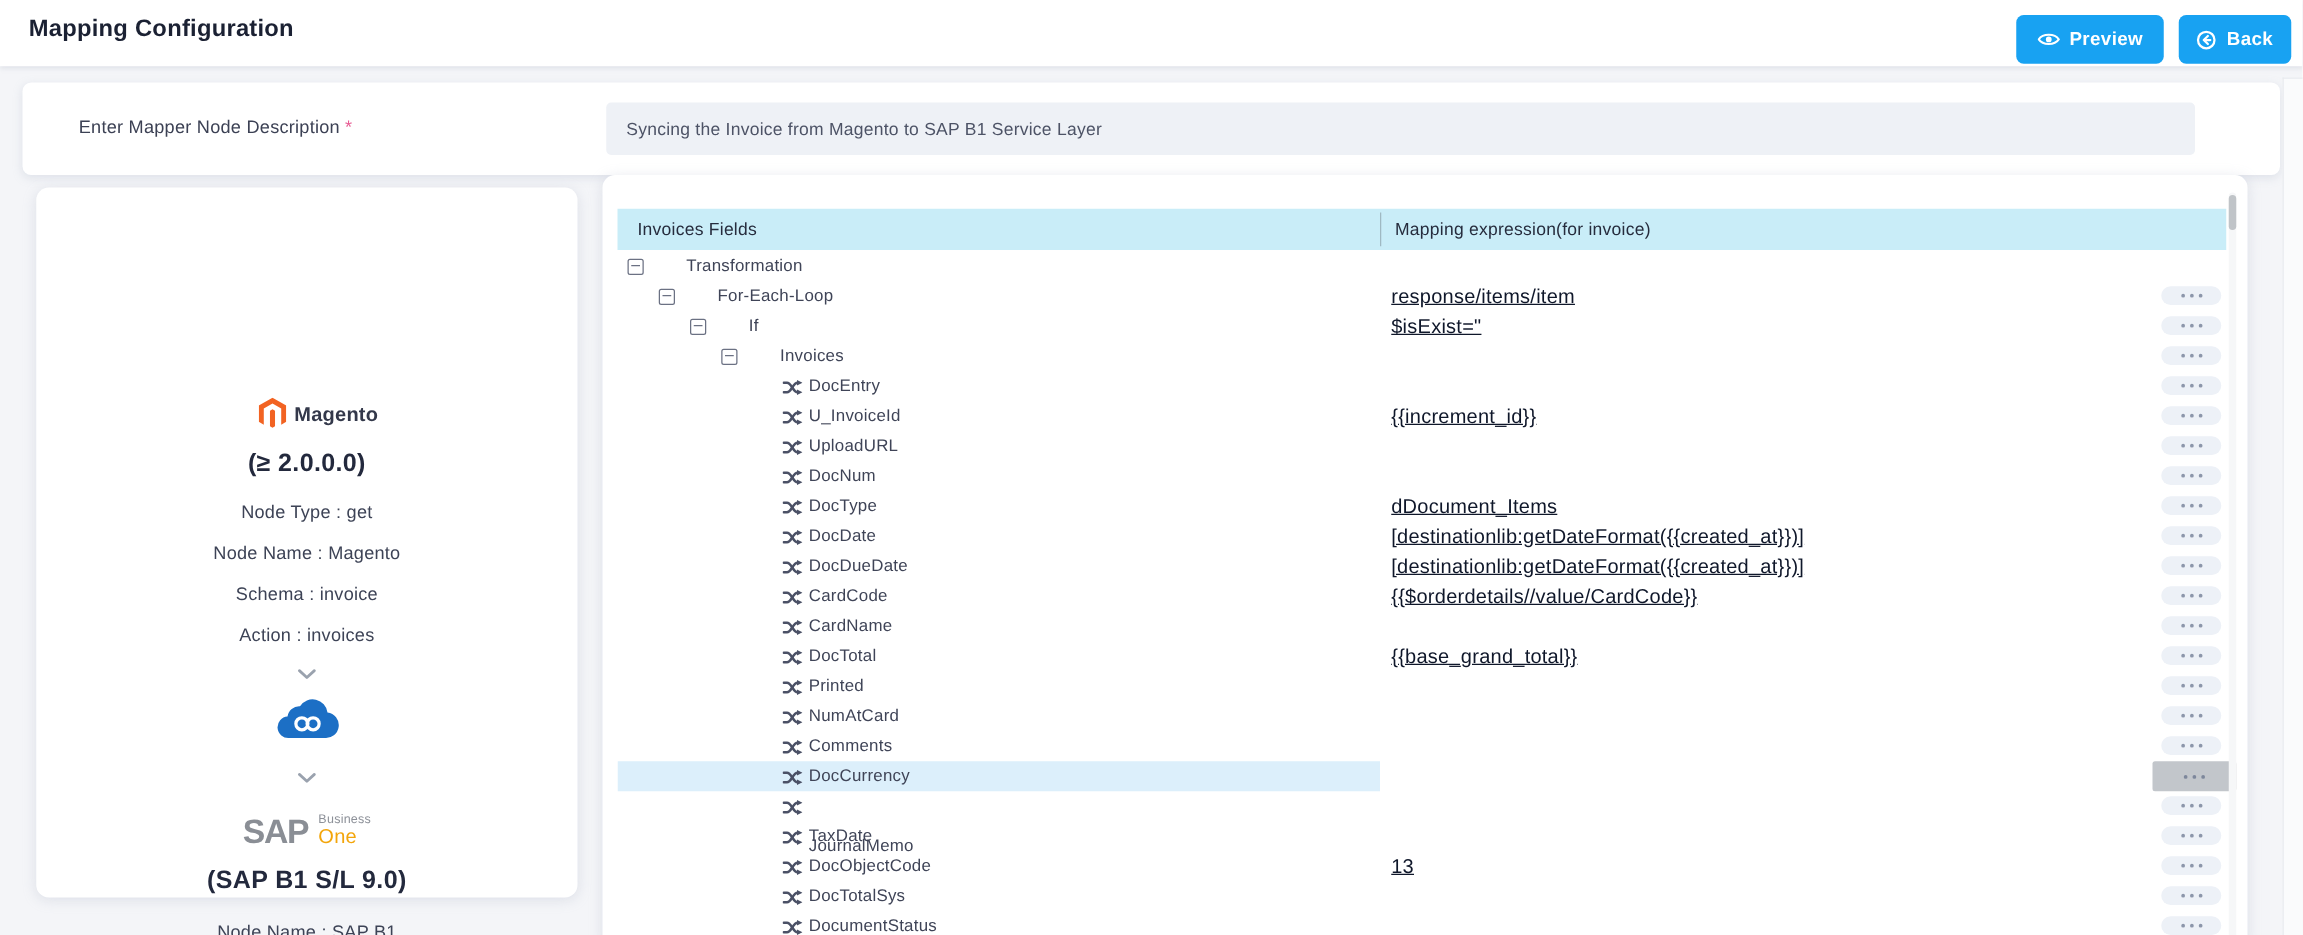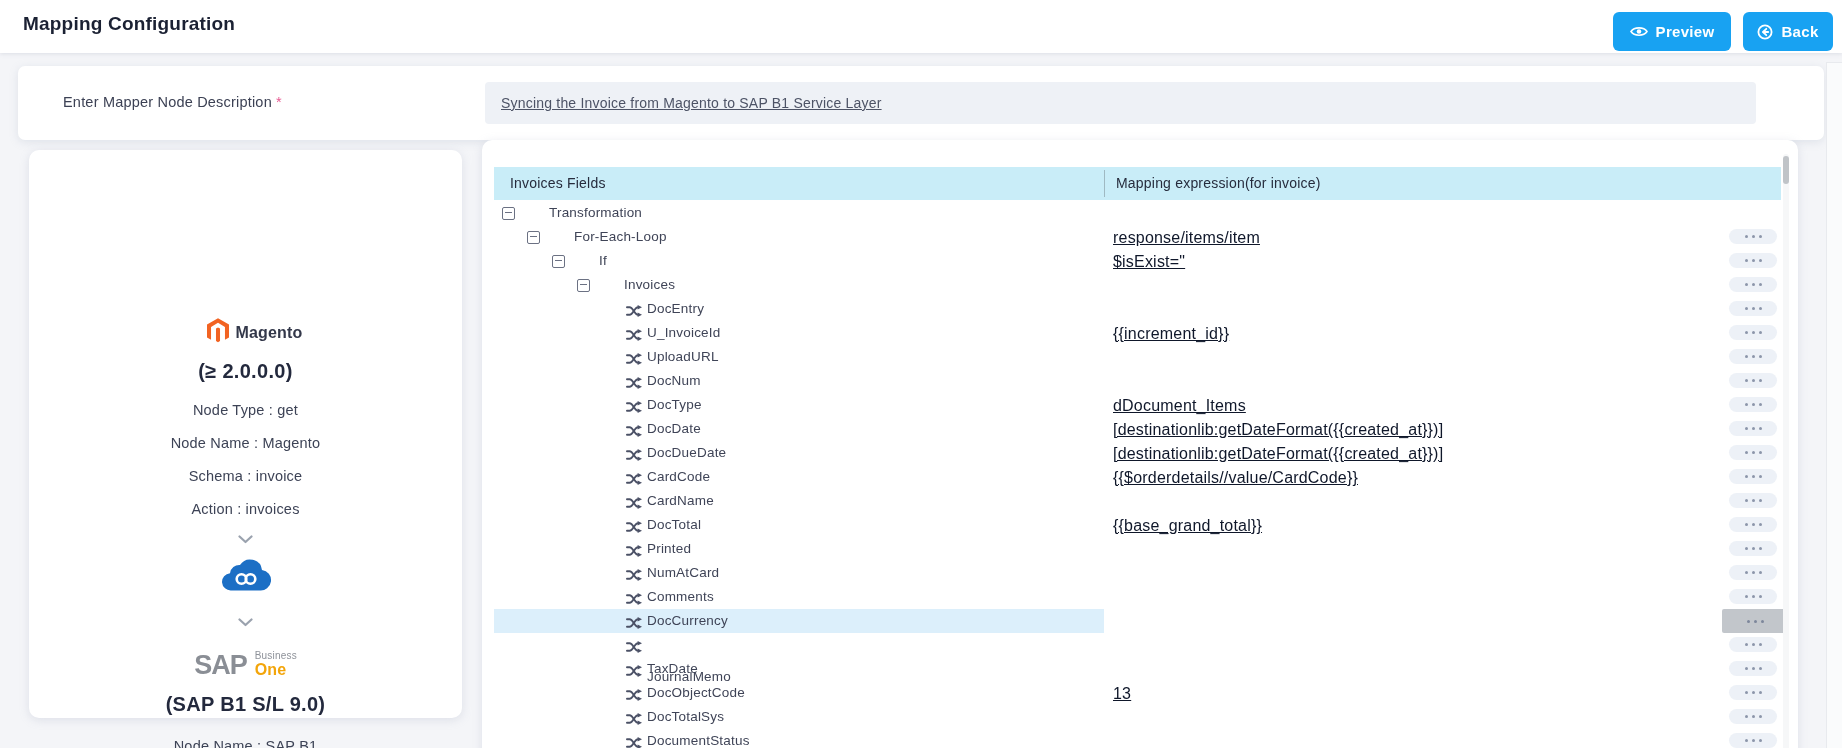--- a/index.html
+++ b/index.html
@@ -18,21 +18,21 @@
     letter-spacing:.3px;cursor:pointer;border:none;}
   .btn-preview{left:1613px;width:118px;}
   .btn-back{left:1743px;width:90px;}
   .btn svg{display:block;}
   
   .desc-card{position:absolute;left:18px;top:66px;width:1806px;height:74px;background:#fff;border-radius:7px;
     box-shadow:0 2px 8px rgba(160,170,190,.25);}
   .desc-label{position:absolute;left:45px;top:28px;font-size:14.5px;color:#3c4154;letter-spacing:.2px;}
   .desc-required{color:#e75a92;margin-left:4px;}
   .desc-input{position:absolute;left:467px;top:16px;width:1271px;height:42px;background:#eef1f6;border:none;
-    border-radius:4px;padding:0 16px;font-size:14px;color:#4d5366;font-family:inherit;letter-spacing:.2px;box-sizing:border-box;text-decoration:underline;}
+    border-radius:4px;padding:0 16px;font-size:14px;color:#4d5366;font-family:inherit;letter-spacing:.2px;box-sizing:border-box;}
   
   .node-card{position:absolute;left:29px;top:150px;width:433px;height:568px;background:#fff;border-radius:10px;
     box-shadow:0 2px 10px rgba(160,170,190,.28);text-align:center;}
   .node-card *{box-sizing:border-box;}
   .logo-row{position:absolute;left:0;width:100%;display:flex;align-items:center;justify-content:center;gap:6px;}
   .magento-row{top:168px;height:30px;padding-left:19px;}
   .magento-word{font-size:16px;font-weight:600;color:#33384a;letter-spacing:.2px;}
   .node-version{position:absolute;left:0;width:100%;font-size:20px;font-weight:700;color:#23293d;letter-spacing:.3px;}
   .src-version{top:210px;}
   .tgt-version{top:543px;}
@@ -41,21 +41,21 @@
   .tgt-info{top:588px;}
   .info-line{height:33px;font-size:14.5px;color:#3d4356;letter-spacing:.2px;}
   .chev{position:absolute;left:0;width:100%;display:flex;justify-content:center;}
   .chev1{top:385px;}
   .chev2{top:468px;}
   .cloud-wrap{position:absolute;left:0;top:405px;width:100%;display:flex;justify-content:center;}
   .sap-row{top:497px;height:36px;}
   .sap-main{font-size:27px;font-weight:800;color:#8a8e95;letter-spacing:-1px;line-height:27px;}
   .sap-sub{display:flex;flex-direction:column;align-items:flex-start;line-height:1;margin-left:2px;margin-top:-2px;}
   .sap-business{font-size:10px;color:#8d9199;letter-spacing:.2px;}
-  .sap-one{font-size:16px;font-weight:700;color:#f3a50a;letter-spacing:.2px;margin-top:1px;}
+  .sap-one{font-size:16px;font-weight:400;color:#f3a50a;letter-spacing:.2px;margin-top:1px;}
   
   .map-card{position:absolute;left:482px;top:140px;width:1316px;height:620px;background:#fff;border-radius:10px;
     box-shadow:0 2px 10px rgba(160,170,190,.28);}
   .thead{position:absolute;left:12px;top:27px;width:1287px;height:33px;background:#c9edf8;}
   .th1{position:absolute;left:16px;top:0;line-height:33px;font-size:14px;color:#262c3d;letter-spacing:.2px;}
   .th-divider{position:absolute;left:610px;top:3px;width:1px;height:27px;background:#9fb9c2;}
   .th2{position:absolute;left:622px;top:0;line-height:33px;font-size:14px;color:#262c3d;letter-spacing:.2px;}
   .rows{position:absolute;left:12px;top:61px;width:1296px;height:559px;overflow:hidden;}
   .trow{position:relative;height:24px;}
   .hl{position:absolute;left:0;top:0;width:610px;height:24px;background:#dceffb;}

